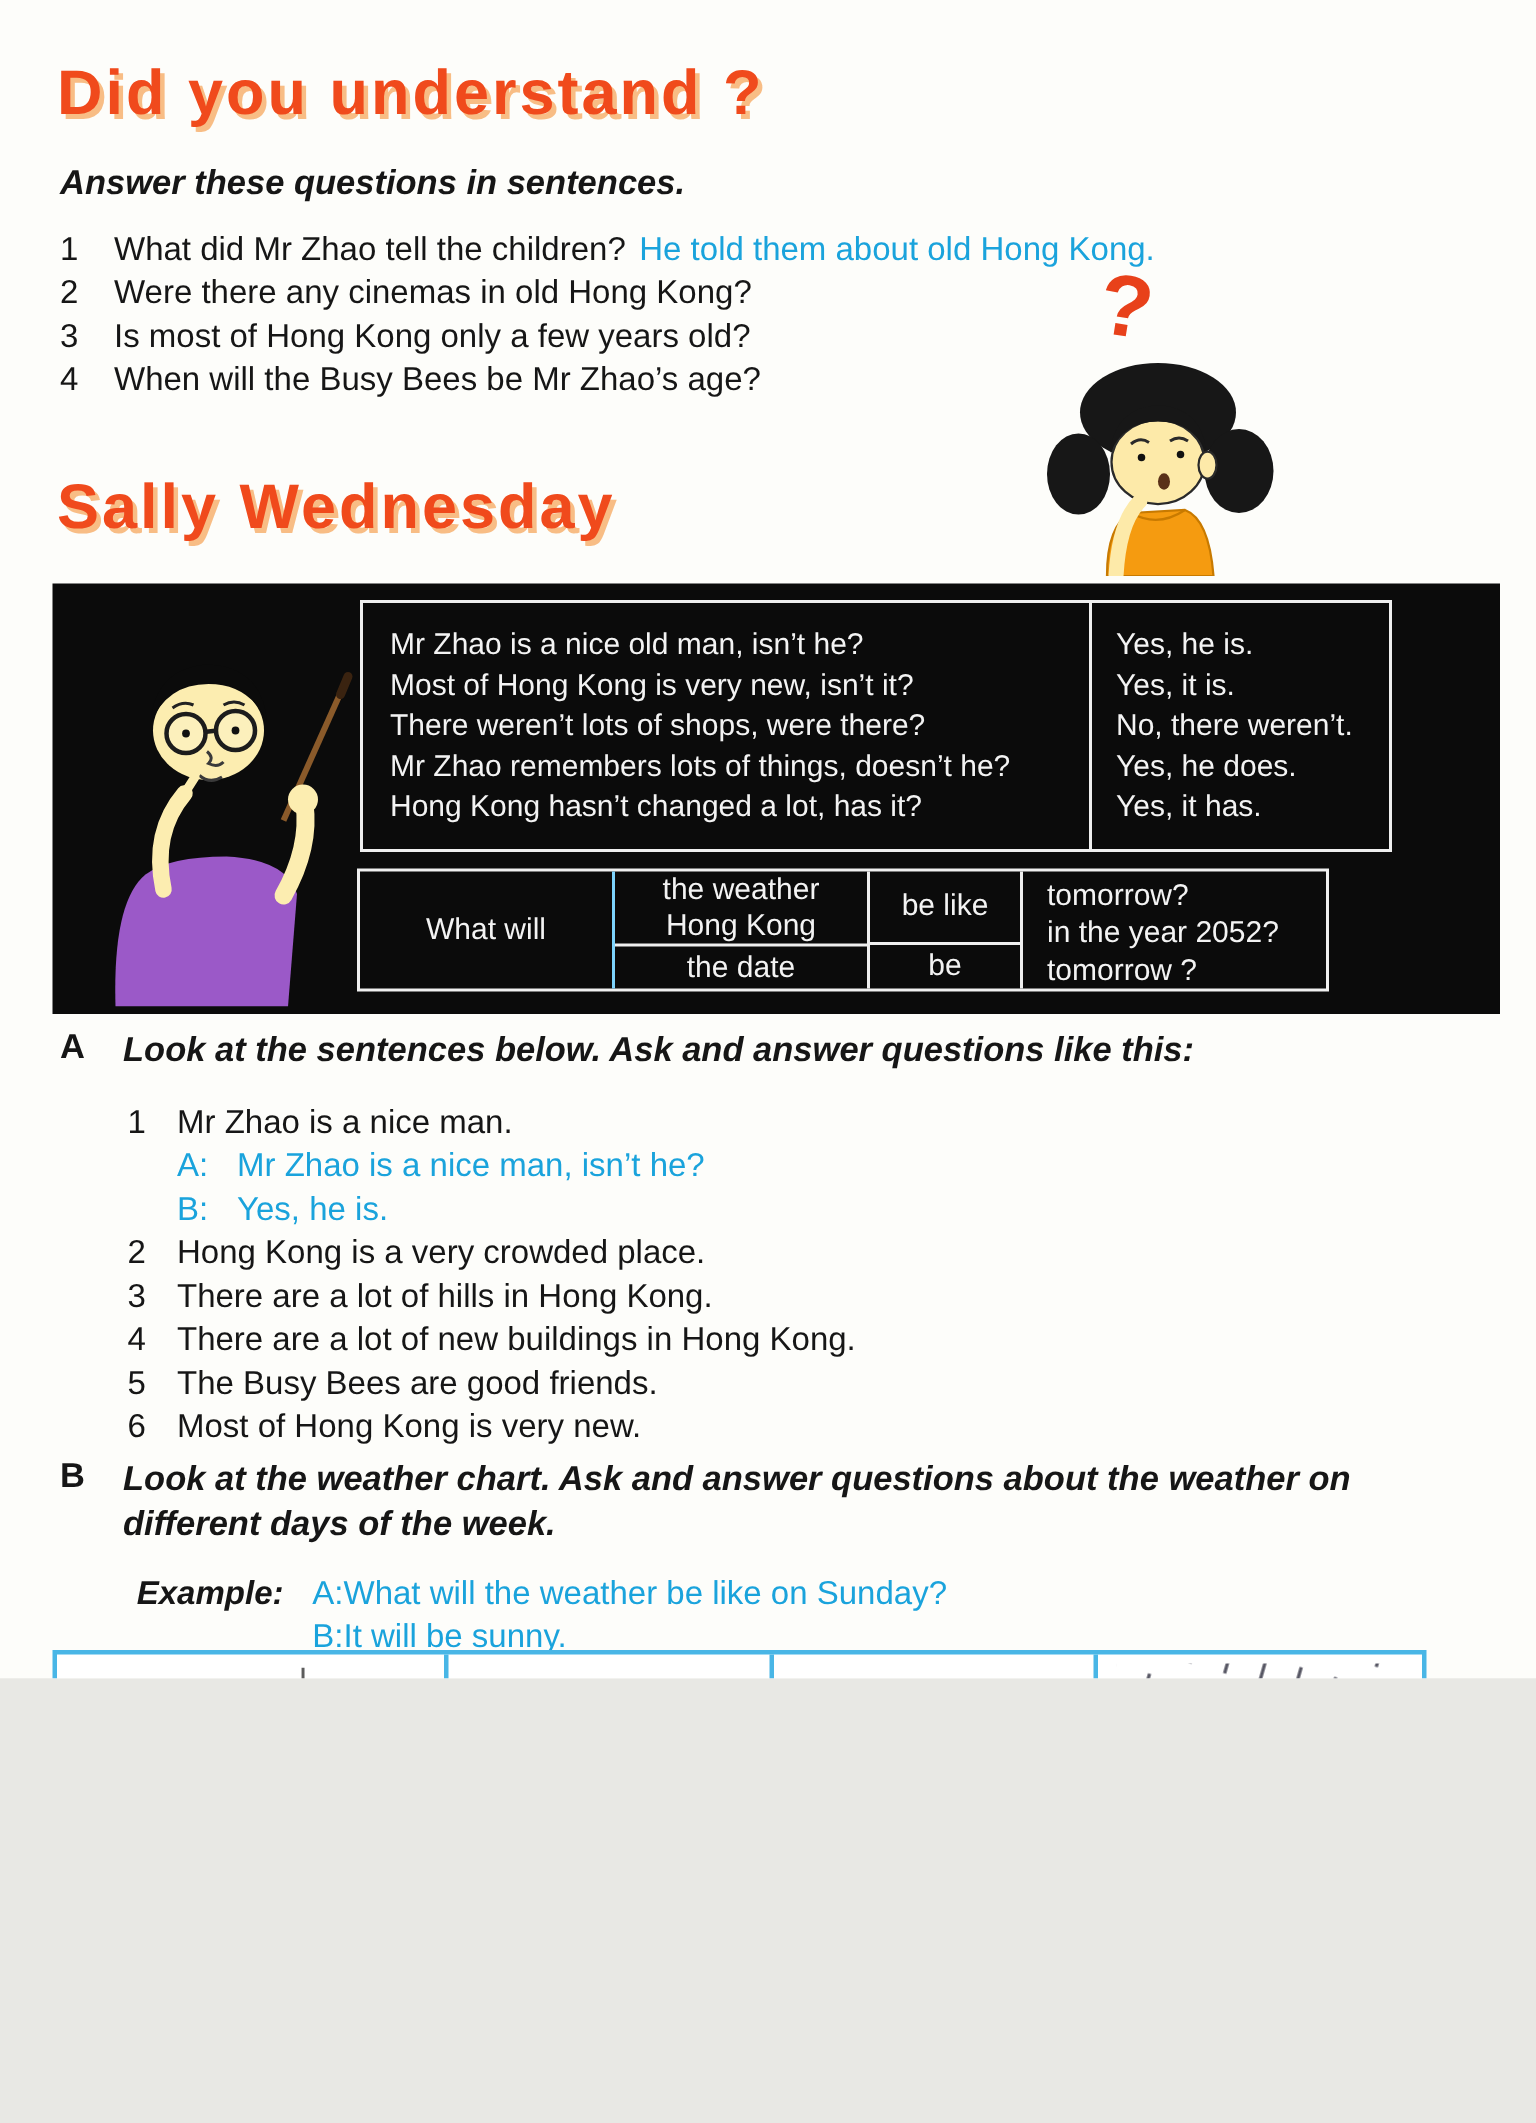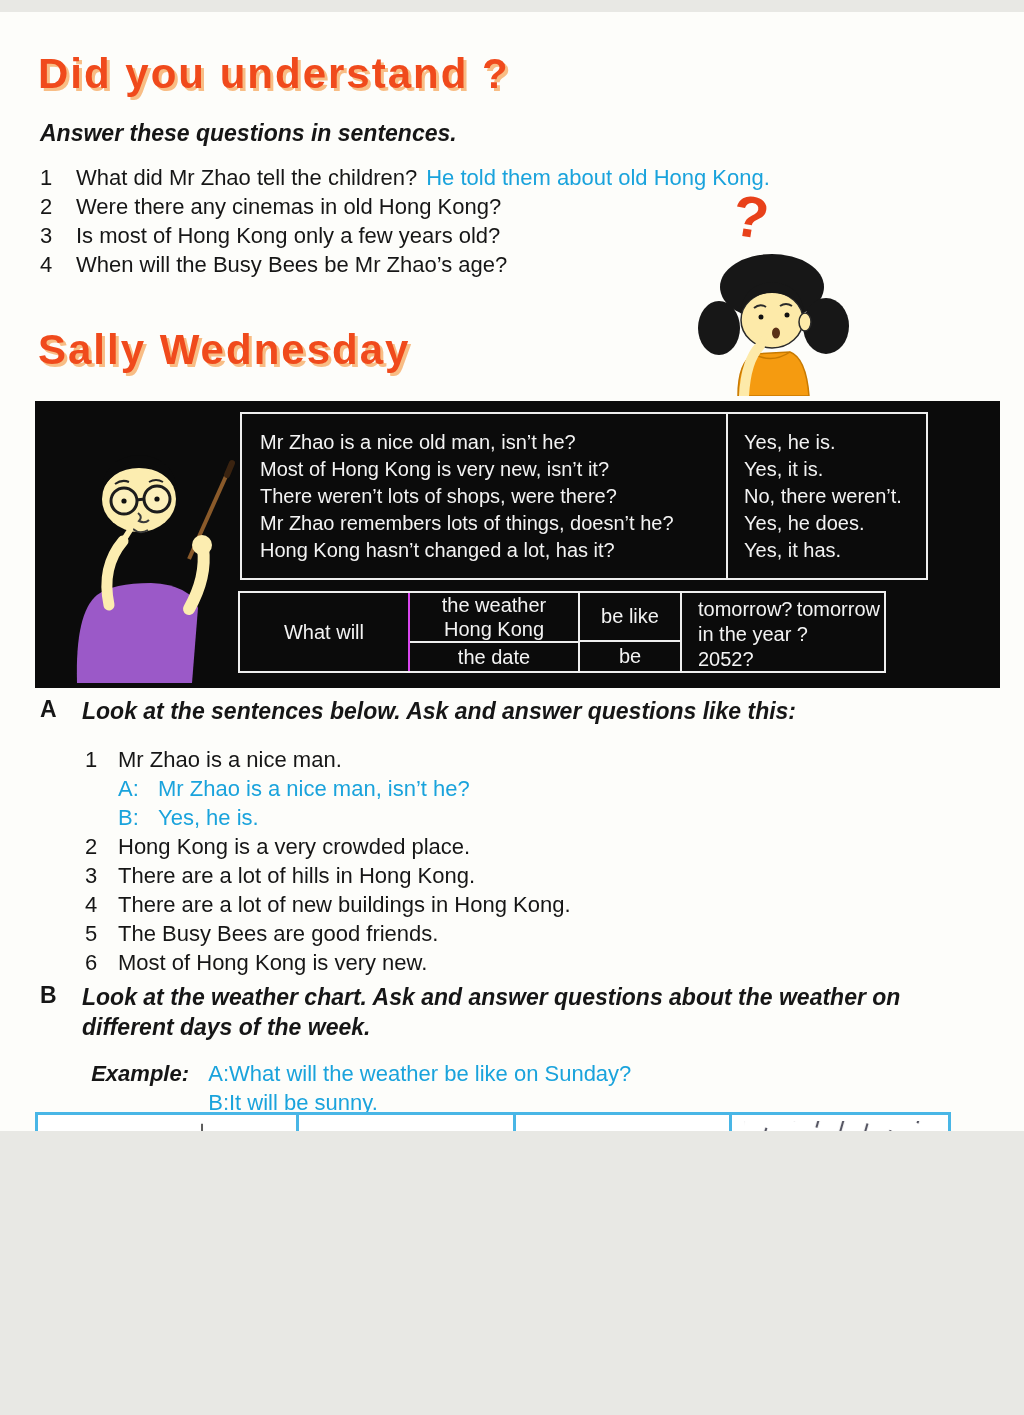--- a/index.html
+++ b/index.html
@@ -1,17 +1,17 @@
 <!DOCTYPE html>
 <html style="--heading-orange: #f04a1c; --heading-shadow: #f8bd85; --answer-cyan: #1aa3dc; --qmark-red: #e8411a; --panel-bg: #0b0b0b; --chart-border: #49b6e6;"><head>
 <meta charset="utf-8">
 <style>
   html,body{margin:0;padding:0;background:#e8e8e4;}
   .page{
-    position:relative;width:1024px;height:1119px;margin:12px auto;
+    position:relative;width:1024px;height:1119px;margin:0 auto;
     background:#fdfdfa;overflow:hidden;
     font-family:"Liberation Sans","DejaVu Sans",sans-serif;color:#161616;
   }
   .abs{position:absolute;}
   
   .bubble{
     font-weight:bold;letter-spacing:2px;
     color:var(--heading-orange,#f04a1c);
     text-shadow:3px 3px 0 var(--heading-shadow,#f8bd85);
     margin:0;font-size:42px;
@@ -35,26 +35,26 @@
   .qa-box{
     position:absolute;left:205px;top:11px;width:688px;height:168px;
     border:2px solid #efefef;display:flex;color:#f3f3f3;font-size:20px;box-sizing:border-box;
   }
   .qa-questions{flex:1;padding:15px 8px 8px 18px;line-height:27px;}
   .qa-answers{width:200px;flex:none;border-left:2px solid #efefef;padding:15px 4px 8px 16px;line-height:27px;box-sizing:border-box;}
   .pt{
     position:absolute;left:203px;top:190px;width:648px;height:82px;
     border:2px solid #efefef;display:flex;color:#f3f3f3;font-size:20px;box-sizing:border-box;
   }
-  .pt-lead{width:168px;flex:none;border-right:2px solid #d946ef;display:flex;align-items:center;justify-content:center;}
+  .pt-lead{width:168px;flex:none;border-right:2px solid #7dd3fc;display:flex;align-items:center;justify-content:center;}
   .pt-col{width:168px;flex:none;border-right:2px solid #efefef;display:flex;flex-direction:column;text-align:center;}
   .pt-col.narrow{width:100px;}
   .pt-top{flex:1.6;border-bottom:2px solid #efefef;display:flex;flex-direction:column;justify-content:center;line-height:24px;}
   .pt-bot{flex:1;display:flex;align-items:center;justify-content:center;}
-  .pt-col4{flex:1;padding:4px 4px 6px 16px;display:flex;flex-direction:row;justify-content:space-between;line-height:25px;}
+  .pt-col4{flex:1;padding:4px 4px 6px 16px;display:flex;flex-direction:column;justify-content:space-between;line-height:25px;}
   
   .sec{left:40px;font-size:22px;}
   .secA{top:684px;}
   .secB{top:970px;}
   .sec-head{display:flex;font-size:23px;font-weight:bold;}
   .sec-label{width:42px;flex:none;}
   .sec-instr{font-style:italic;max-width:880px;line-height:30px;}
   .alist{margin-top:19px;margin-left:45px;line-height:29px;}
   .arow{display:flex;}
   .anum{width:33px;flex:none;}

